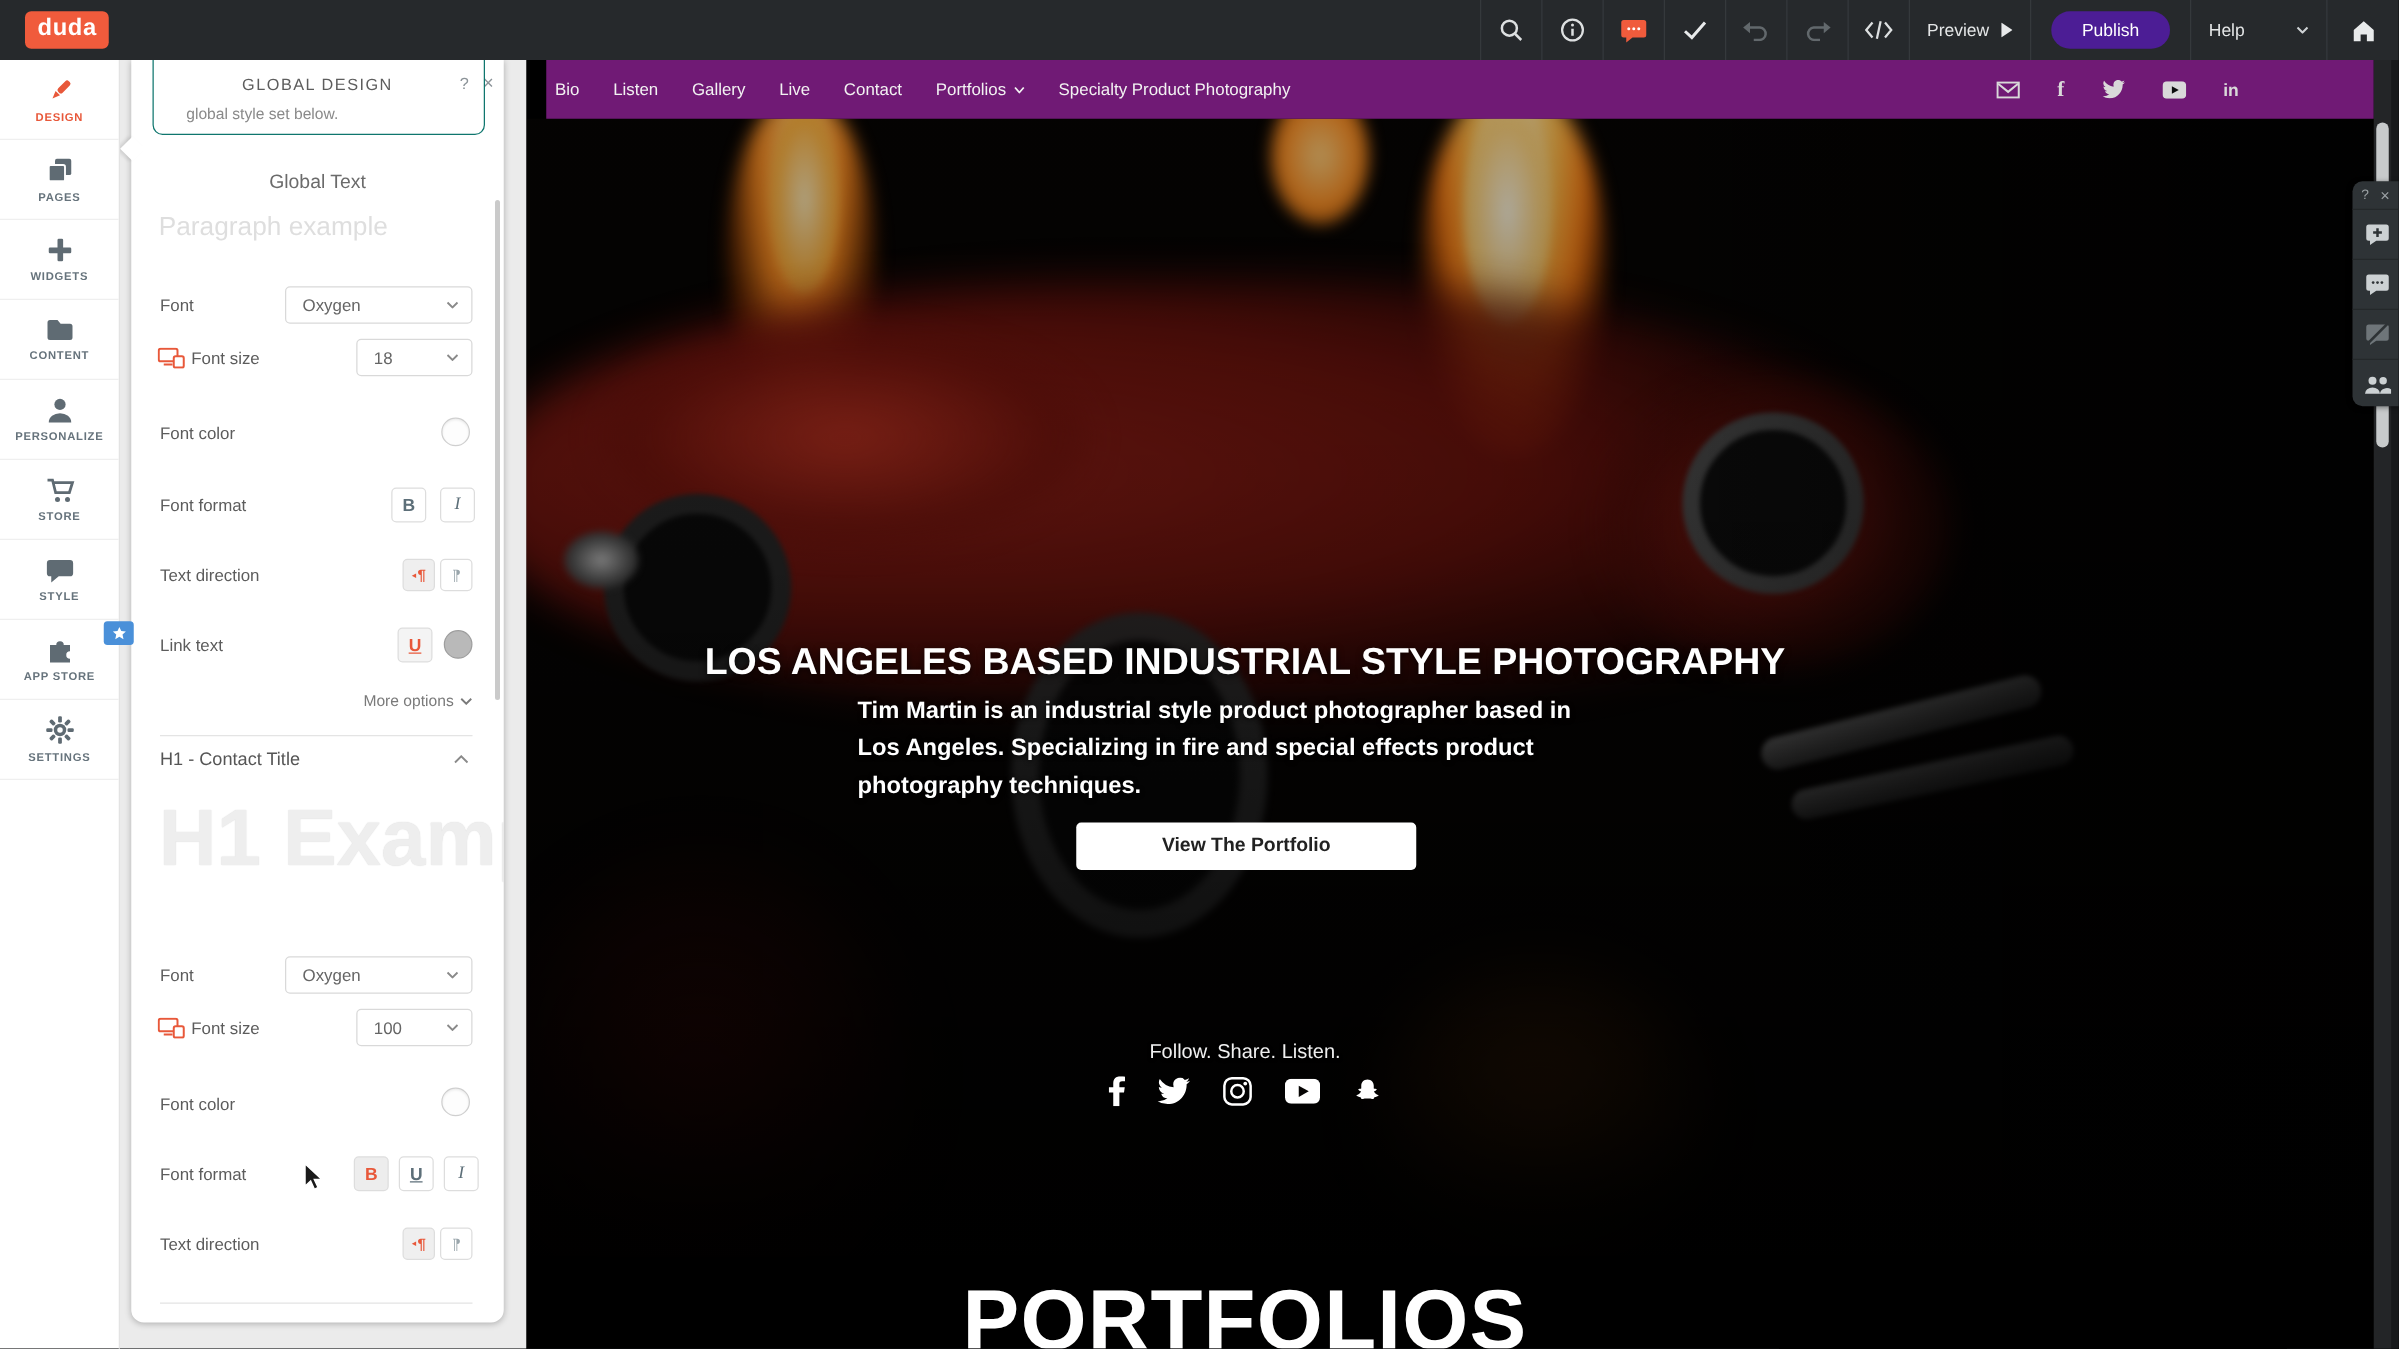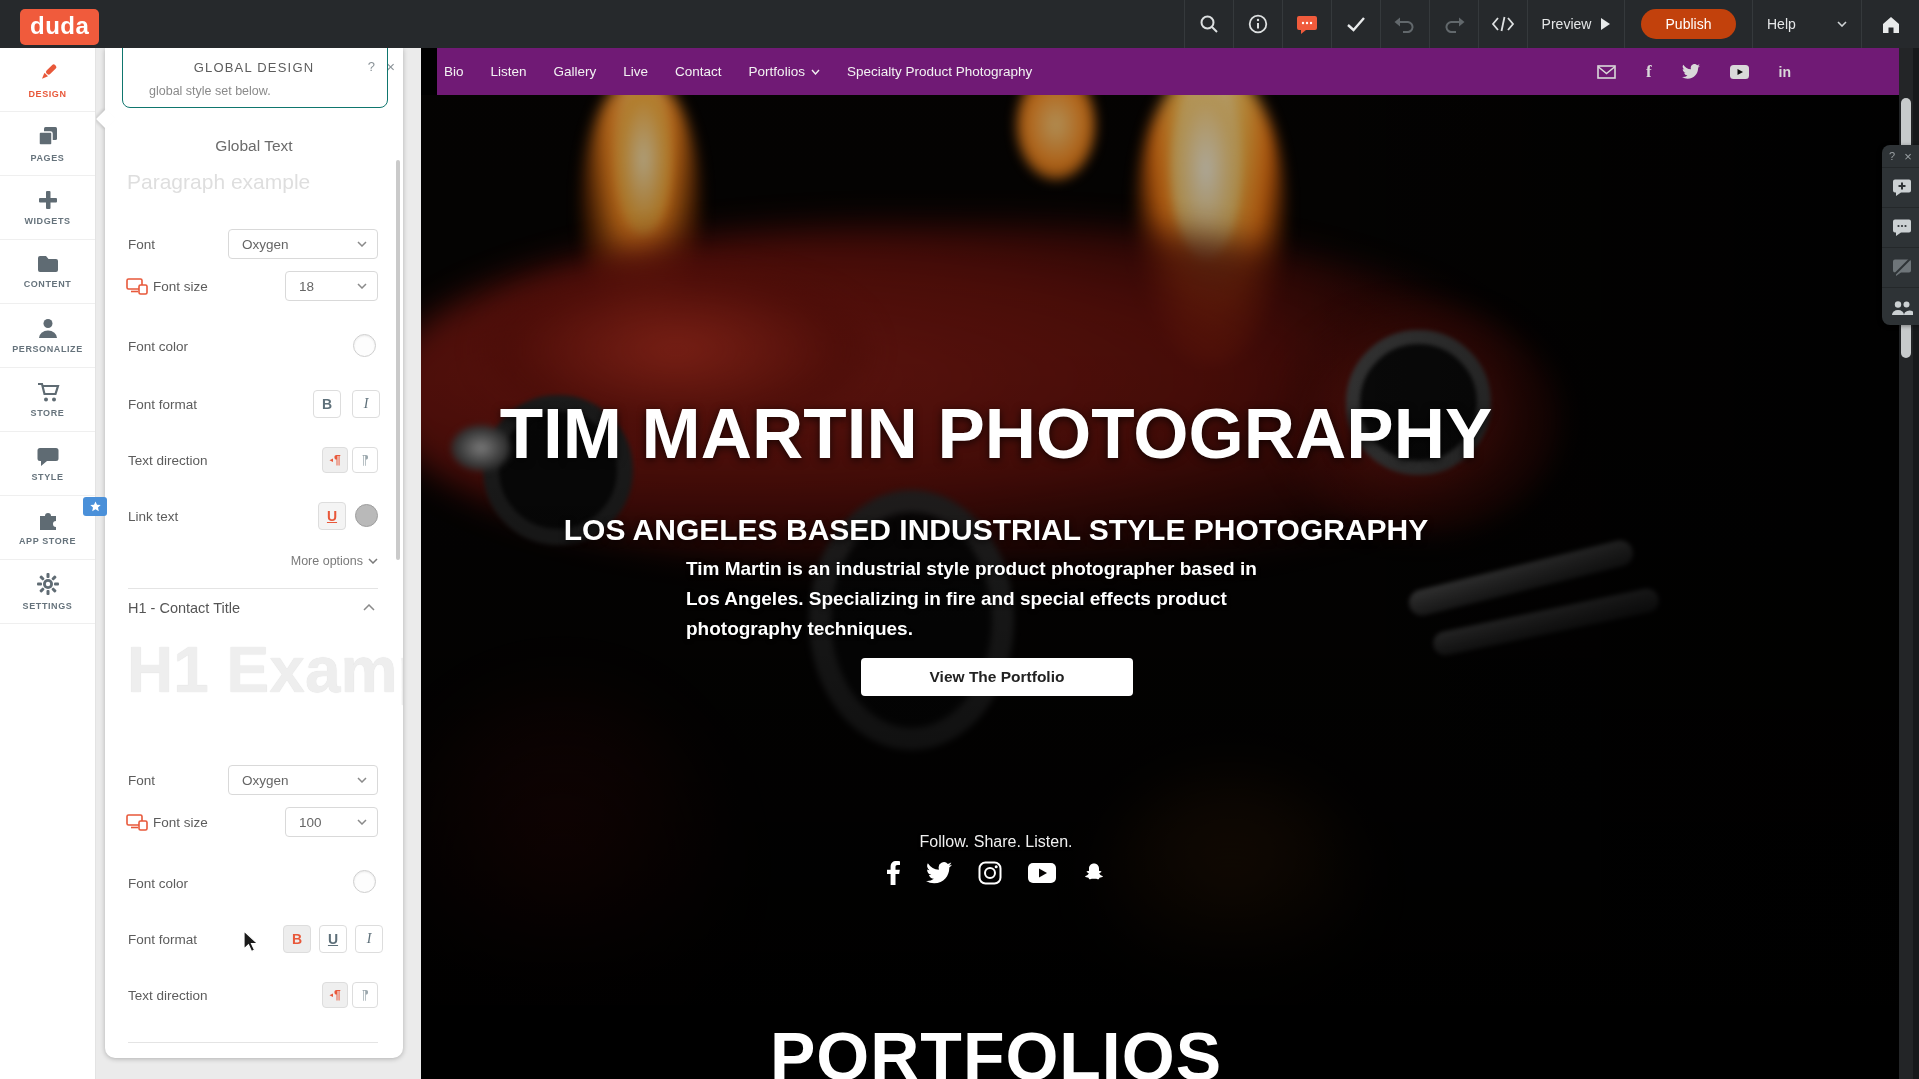--- a/index.html
+++ b/index.html
@@ -1,24 +1,24 @@
 <!DOCTYPE html>
 <html><head>
 <meta charset="utf-8">
 <style>
   html,body{margin:0;padding:0;background:#111;}
   .stage{position:relative;width:1919px;height:1079px;overflow:hidden;background:#17191b;font-family:"Liberation Sans",sans-serif;-webkit-font-smoothing:antialiased;}
   
   .topbar{position:absolute;left:0;top:0;width:1919px;height:48px;background:#26292c;z-index:60;display:flex;align-items:center;}
-  .logo{position:absolute;left:20px;top:9px;background:#f05b3c;color:#fff;font-weight:bold;font-size:24px;padding:3px 10px 5px;border-radius:5px;letter-spacing:.5px;}
+  .logo{position:absolute;left:20px;top:9px;background:#f05b3c;color:#fff;font-weight:bold;font-size:19px;padding:3px 10px 5px;border-radius:5px;letter-spacing:.5px;}
   .tb-group{position:absolute;top:0;height:48px;display:flex;align-items:stretch;}
   .tb-cell{display:flex;align-items:center;justify-content:center;border-left:1px solid #35393c;color:#dfe2e3;}
   .tb-right{position:absolute;right:0;top:0;height:48px;display:flex;align-items:stretch;}
   .tb-text{font-size:14px;color:#e4e6e7;}
-  .pill{background:#c2410c;color:#fff;border:none;border-radius:16px;height:30px;padding:0 25px;font-size:14px;font-family:inherit;}
+  .pill{background:#4c1d95;color:#fff;border:none;border-radius:16px;height:30px;padding:0 25px;font-size:14px;font-family:inherit;}
   
   .sidebar{position:absolute;left:0;top:48px;width:95px;height:1031px;background:#fff;border-right:1px solid #e3e3e3;z-index:55;}
   .side-item{height:63px;border-bottom:1px solid #efefef;display:flex;flex-direction:column;align-items:center;justify-content:center;gap:5px;position:relative;}
   .side-item .lbl{font-size:9px;letter-spacing:.6px;color:#66737c;font-weight:bold;}
   .side-item.active .lbl{color:#e8583a;}
   .badge{position:absolute;right:-12px;top:1px;width:24px;height:19px;background:#4a90d9;border-radius:3px;color:#fff;font-size:10px;display:flex;align-items:center;justify-content:center;z-index:5;}
   
   .panel-back{position:absolute;left:95px;top:48px;width:326px;height:1031px;background:#ebebeb;z-index:40;}
   .card{position:absolute;left:10px;top:0;width:298px;height:1010px;background:#fff;border-radius:0 0 10px 10px;box-shadow:0 1px 5px rgba(0,0,0,.25);overflow:hidden;}
   .notch{position:absolute;left:4px;top:64px;width:14px;height:14px;background:#fff;transform:rotate(45deg);box-shadow:-2px 2px 3px rgba(0,0,0,.12);z-index:41;}
@@ -399,21 +399,20 @@
         <div class="shape" style="left:1010px;top:515px;width:230px;height:24px;border-radius:12px;background:linear-gradient(#8a8a8a,#3f3f3f);transform:rotate(-12deg);filter:blur(2px);opacity:.8;"></div>
 
         <div class="shape" style="left:30px;top:330px;width:60px;height:46px;background:radial-gradient(#cfcfcf 0%, #555 60%, transparent 100%);filter:blur(3px);"></div>
 
         <div class="shape" style="left:-20px;top:590px;width:320px;height:360px;background:radial-gradient(#6b120c 0%, rgba(70,12,8,.5) 55%, transparent 100%);filter:blur(26px);opacity:.6;"></div>
         <div class="shape" style="left:680px;top:680px;width:260px;height:220px;background:radial-gradient(#8a4a12 0%, rgba(110,55,12,.5) 55%, transparent 100%);filter:blur(24px);opacity:.65;"></div>
         <div class="overlay"></div>
         <div class="overlay2"></div>
       </div>
 
-      <h1 class="hero-title">TIM MARTIN PHOTOGRAPHY</h1>
       <h2 class="hero-sub">LOS ANGELES BASED INDUSTRIAL STYLE PHOTOGRAPHY</h2>
       <p class="hero-body">Tim Martin is an industrial style product photographer based in Los Angeles. Specializing in fire and special effects product photography techniques.</p>
       <button class="cta">View The Portfolio</button>
       <div class="follow">Follow. Share. Listen.</div>
 
       <div class="hero-social">
         <svg width="13" height="24" viewBox="0 0 13 24">
           <path d="M8.5 24 V13 h3.7 l.6-4.3 H8.5 V6 c0-1.2.4-2.1 2.2-2.1 H13 V.2 C12.3.1 10.9 0 9.3 0 5.9 0 3.6 2 3.6 5.7 v3 H0 V13 h3.6 v11 z" fill="#fff"></path>
         </svg>
         <svg width="26" height="22" viewBox="0 0 24 20">

